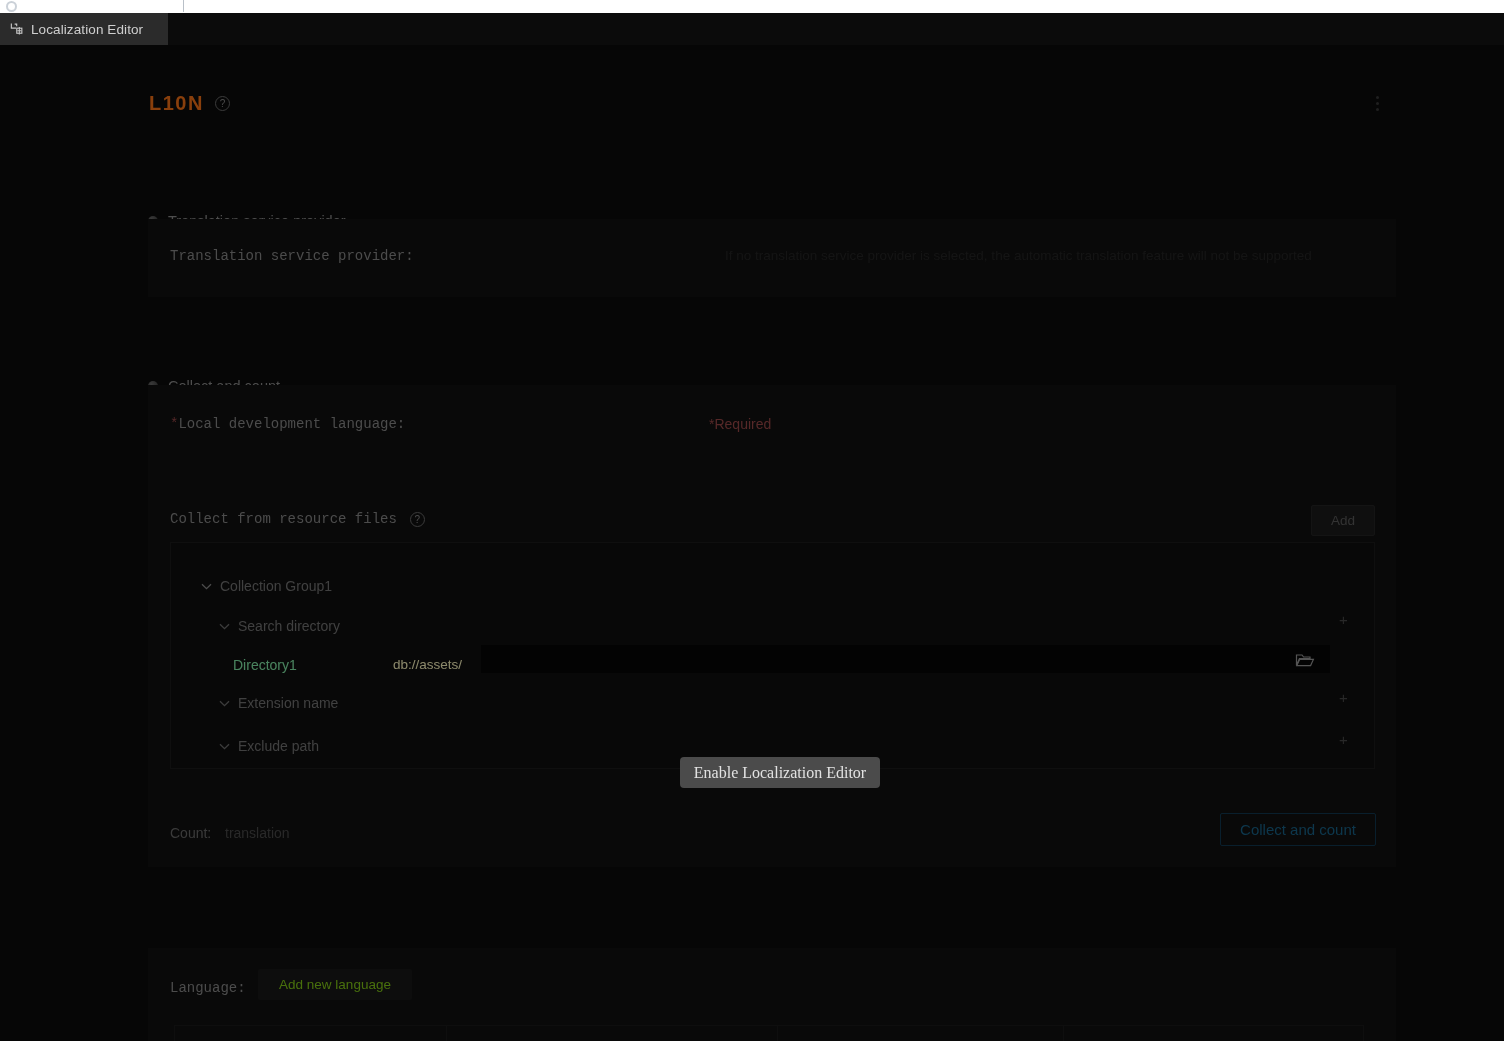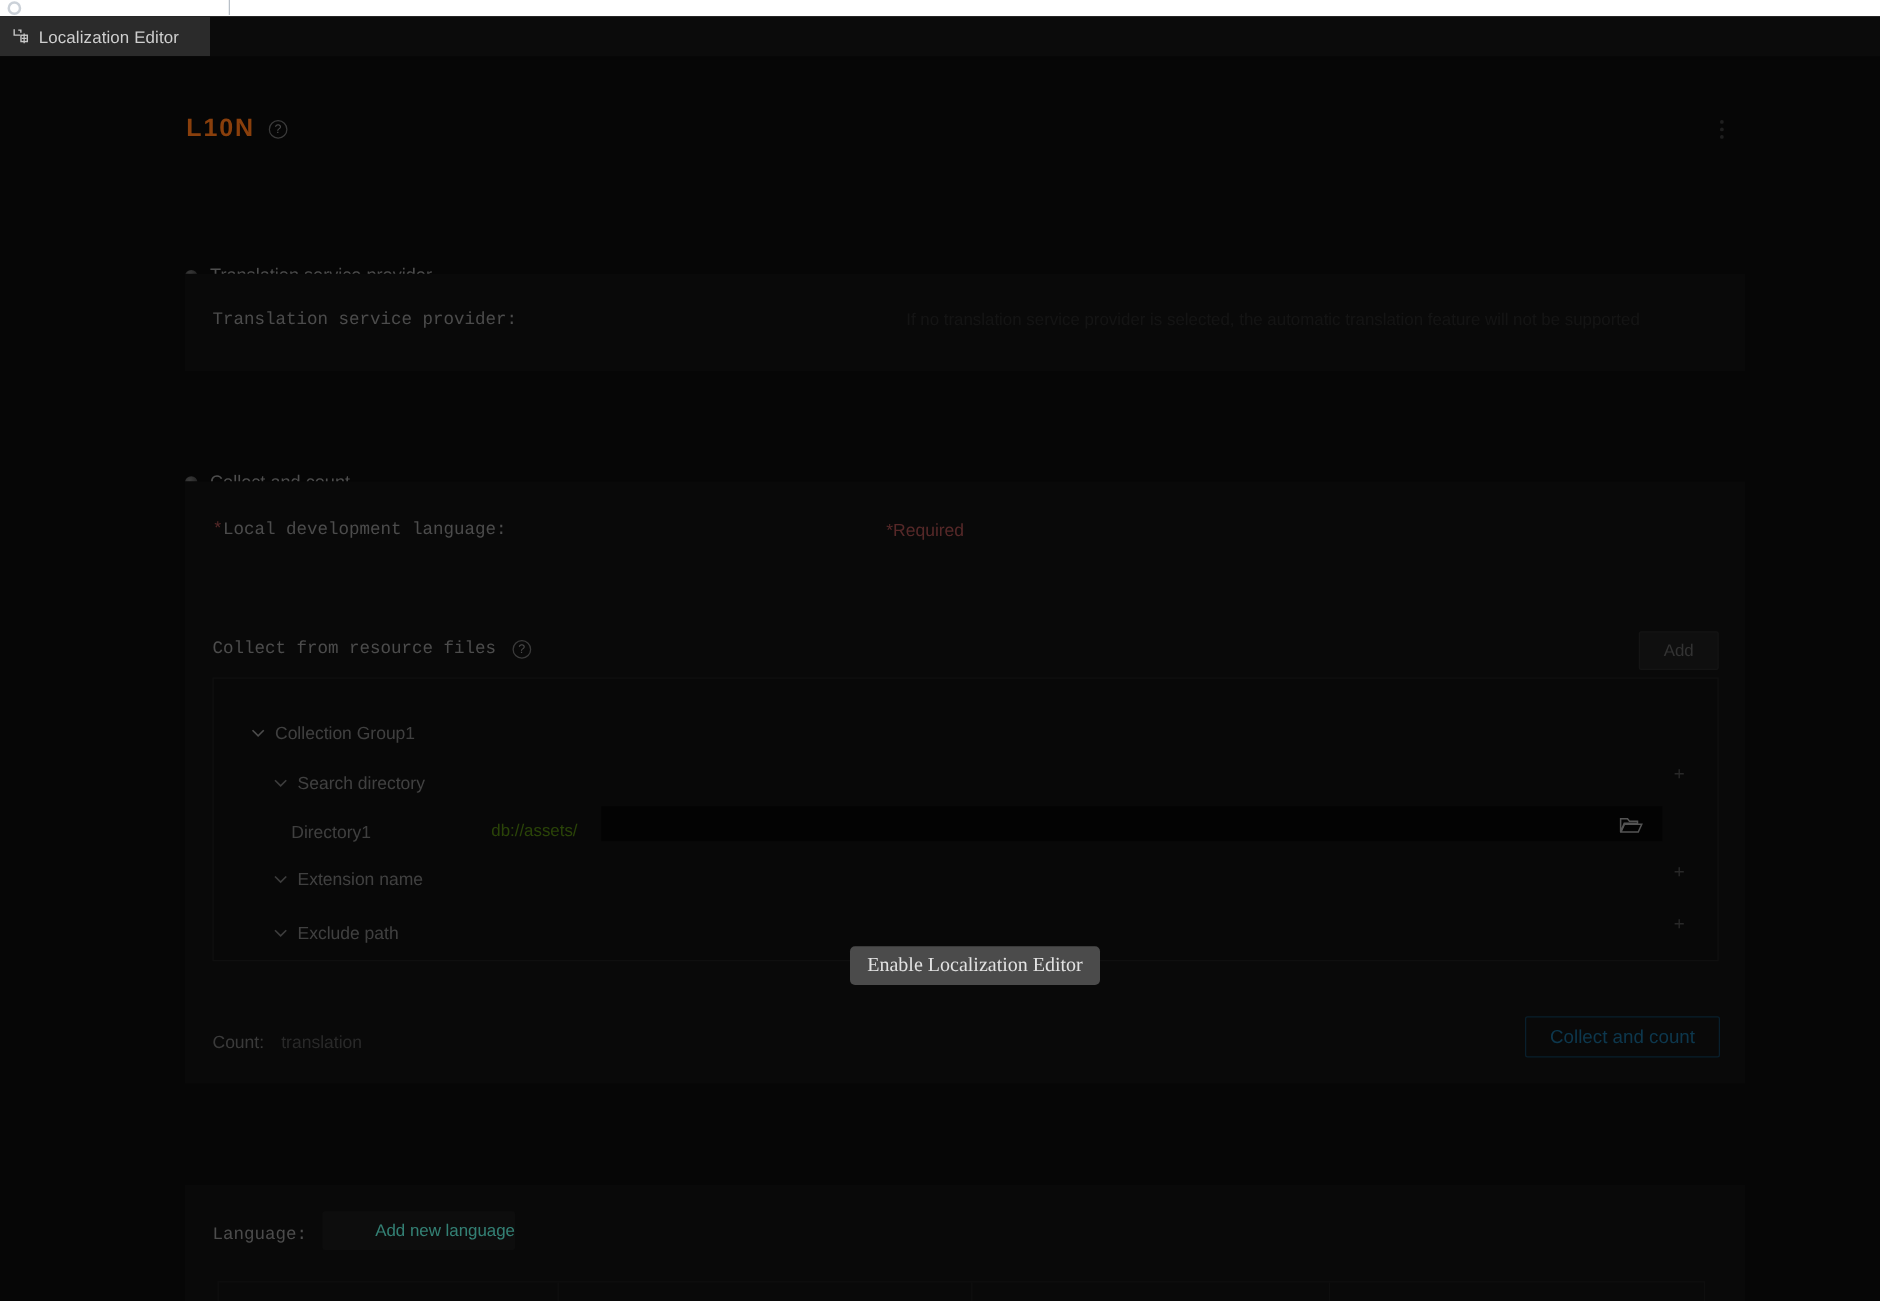--- a/index.html
+++ b/index.html
@@ -234,33 +234,33 @@
   .tree-caret {
     width: 11px; height: 7px;
     margin-right: 8px;
     flex: 0 0 auto;
   }
   .tree-label {
     font-size: 14px;
     color: #767676;
     white-space: nowrap;
   }
-  .tree-label.dim { color: #737373; }
+  .tree-label.dim { color: #86efac; }
   .plus {
     position: absolute;
     font-size: 15px;
     color: #4a4a4a;
     line-height: 1;
     user-select: none;
   }
 
   .path-prefix {
     position: absolute;
     font-size: 13.5px;
-    color: #4d7c0f;
+    color: #fef9c3;
   }
   .path-input {
     position: absolute;
     background: #070707;
     border: none;
     box-sizing: border-box;
   }
   .folder-btn {
     position: absolute;
     width: 20px; height: 16px;
@@ -287,25 +287,25 @@
     justify-content: center;
     box-sizing: border-box;
     border-radius: 2px;
     background: transparent;
   }
 
   .ghost-btn {
     position: absolute;
     height: 31px;
     background: #181818;
-    color: #5eead4;
+    color: #84cc16;
     font-size: 13.5px;
     display: flex;
     align-items: center;
-    justify-content: flex-end;
+    justify-content: center;
     box-sizing: border-box;
     border-radius: 2px;
   }
 
   
   .tbl {
     position: absolute;
     border: 1px solid #1b1b1b;
     box-sizing: border-box;
     display: flex;

